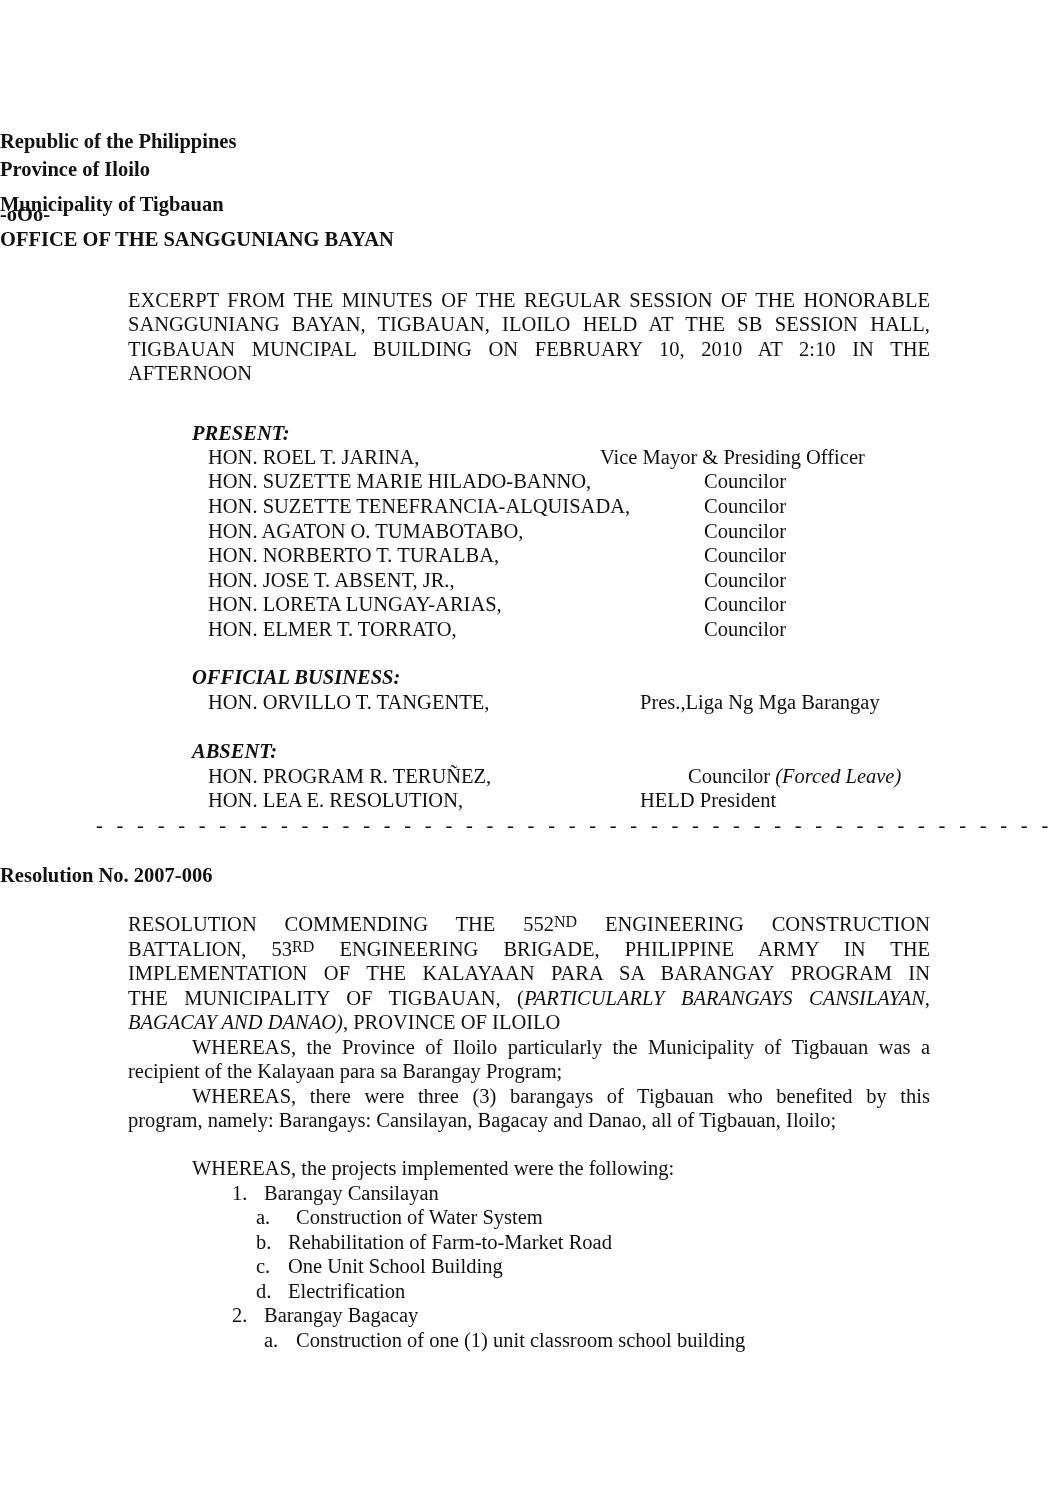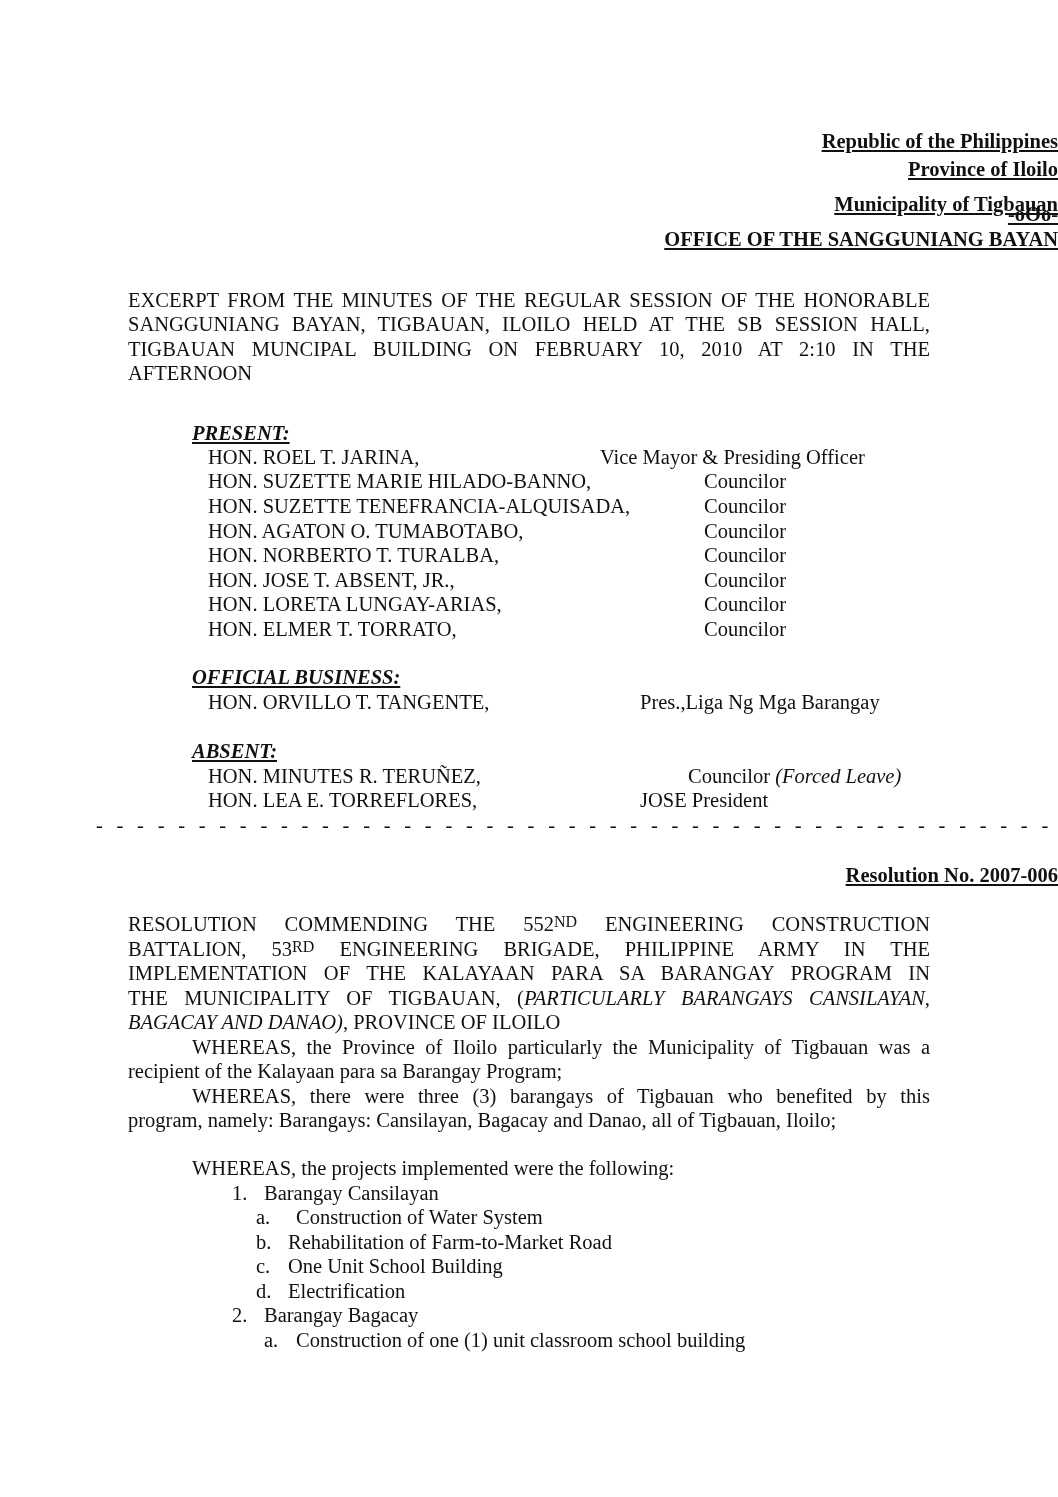--- a/index.html
+++ b/index.html
@@ -2,24 +2,24 @@
 <html><head>
 <meta charset="utf-8">
 <style>
   html, body { margin: 0; padding: 0; background: #ffffff; }
   body {
     width: 1058px; height: 1497px; position: relative; overflow: hidden;
     font-family: "Liberation Serif", "DejaVu Serif", serif;
     color: #111111; font-size: 20.5px;
   }
   .abs { position: absolute; white-space: nowrap; }
-  .center { left: 0; width: 1058px; text-align: right; text-decoration: underline; }
+  .center { left: 0; width: 1058px; text-align: left; }
   .b { font-weight: bold; }
   .i { font-style: italic; }
-  .bi { font-weight: bold; font-style: italic; text-decoration: underline; }
+  .bi { font-weight: bold; font-style: italic; }
   .just {
     position: absolute; left: 128px; width: 802px;
     text-align: justify; text-align-last: justify; white-space: normal;
     line-height: 24.5px;
   }
   .just.last { text-align-last: left; }
   sup { font-size: 16px; vertical-align: top; position: relative; top: -2px; }
   .role { position: absolute; white-space: nowrap; }
   .dashes { letter-spacing: 4.3px; }
 </style>
@@ -82,29 +82,29 @@
   <div class="abs bi" style="top:666px; left:192px;">OFFICIAL BUSINESS:</div>
   <div>
     <div class="abs" style="top:691px; left:208px;">HON. ORVILLO T. TANGENTE,</div>
     <div class="role" style="top:691px; left:640px;">Pres.,Liga Ng Mga Barangay</div>
   </div>
 </div>
 
 <div>
   <div class="abs bi" style="top:740px; left:192px;">ABSENT:</div>
   <div>
-    <div class="abs" style="top:765px; left:208px;">HON. MINUTES R. TERUÑEZ,</div>
+    <div class="abs" style="top:765px; left:208px;">HON. PROGRAM R. TERUÑEZ,</div>
     <div class="role" style="top:765px; left:640px;margin-left:48px;">
       <span>Councilor</span>
       <span class="i">(Forced Leave)</span>
     </div>
   </div>
   <div>
-    <div class="abs" style="top:789px; left:208px;">HON. LEA E. TORREFLORES,</div>
-    <div class="role" style="top:789px; left:640px;">JOSE President</div>
+    <div class="abs" style="top:789px; left:208px;">HON. LEA E. RESOLUTION,</div>
+    <div class="role" style="top:789px; left:640px;">HELD President</div>
   </div>
 </div>
 
 <div class="abs dashes" style="top:814px; left:96px;">- - - - - - - - - - - - - - - - - - - - - - - - - - - - - - - - - - - - - - - - - - - - - - - - - - - - - - - - - - - - - - -</div>
 
 <div class="abs center b" style="top:864px;">Resolution  No. 2007-006</div>
 
 <div>
   <div class="just" style="top:912px;"><span>RESOLUTION COMMENDING THE 552</span><sup>ND</sup><span> ENGINEERING CONSTRUCTION</span></div>
   <div class="just" style="top:937px;"><span>BATTALION, 53</span><sup>RD</sup><span> ENGINEERING BRIGADE, PHILIPPINE ARMY IN THE</span></div>

